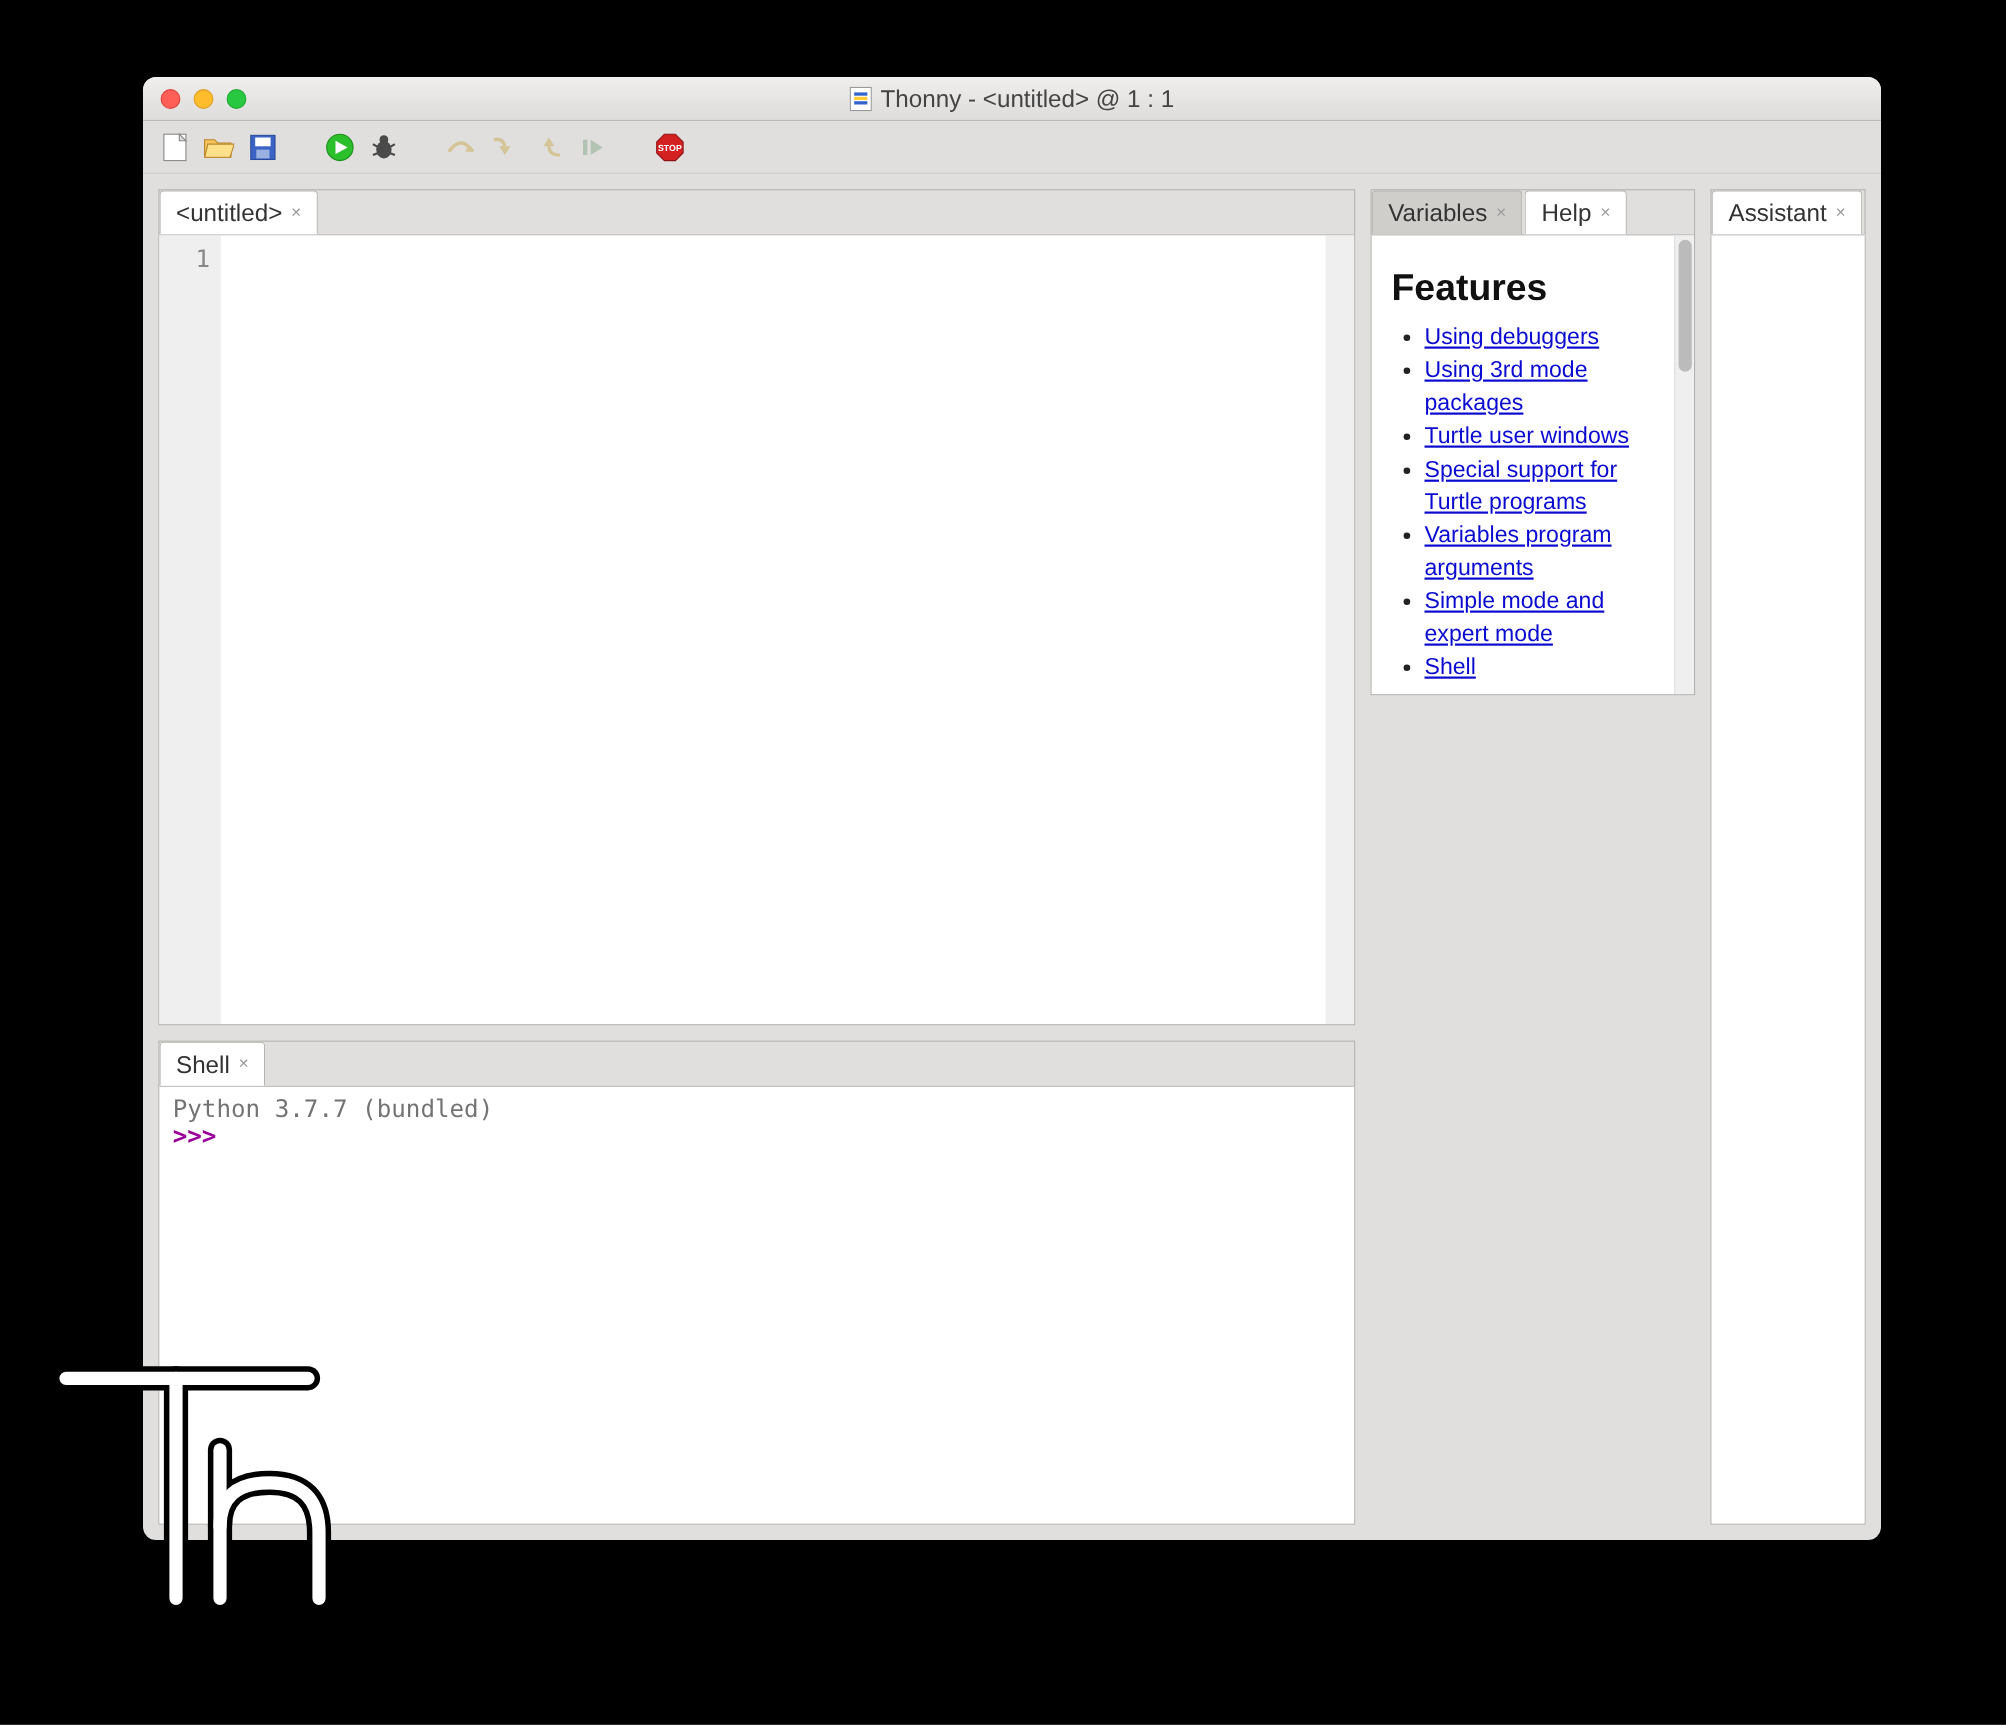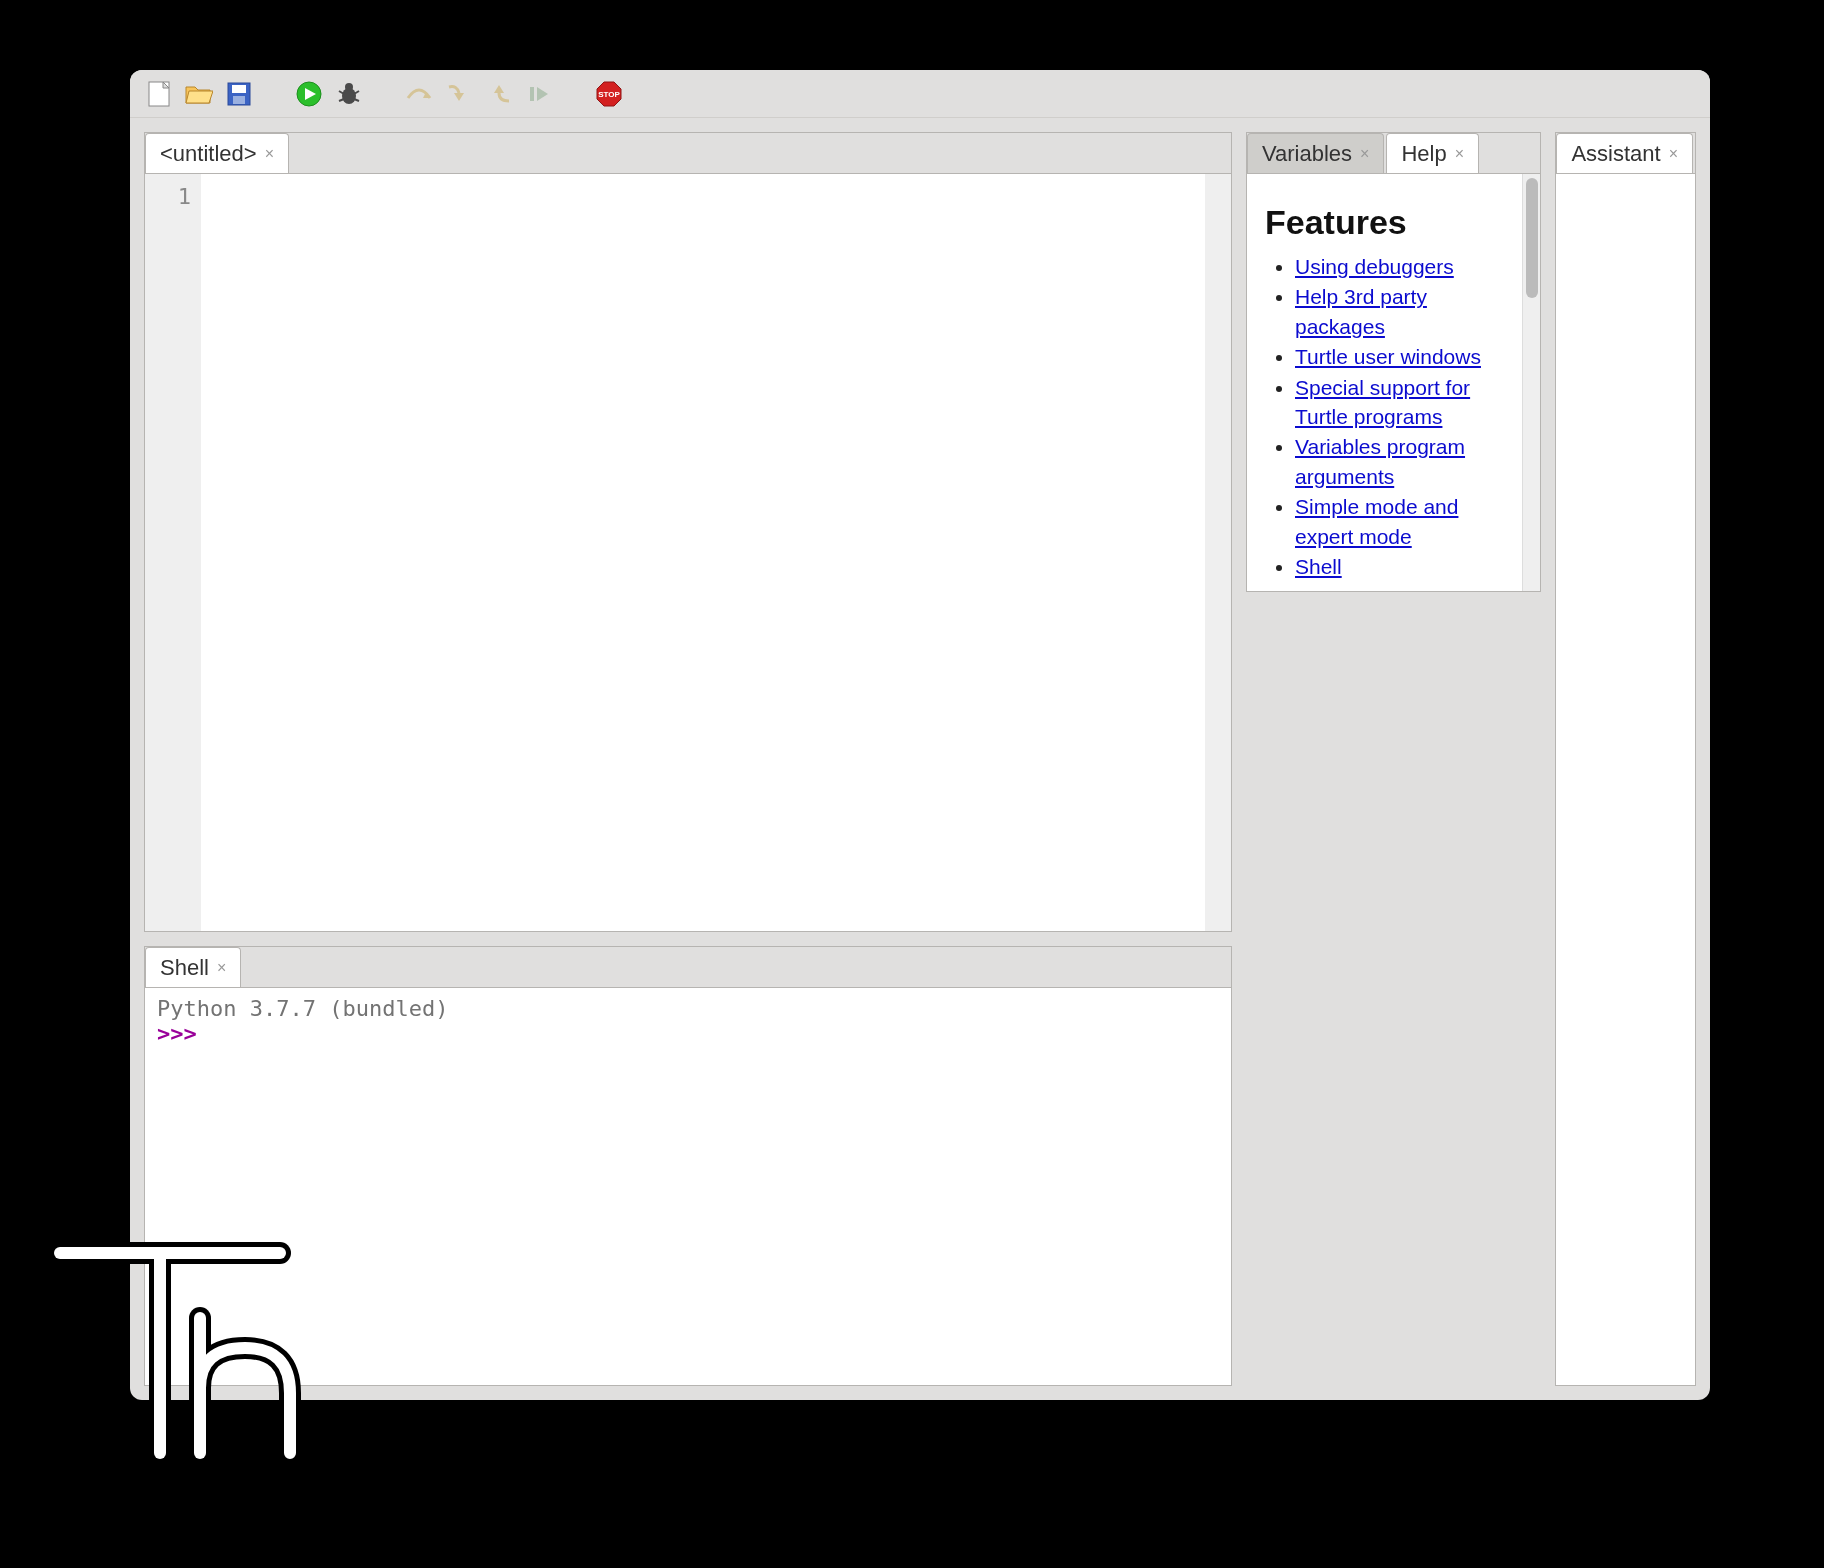--- a/index.html
+++ b/index.html
@@ -250,20 +250,31 @@
     pointer-events: none;
   }
 </style>
 </head>
 <body>
 
 <div class="stage">
 
   <div class="window">
 
+    <div class="titlebar">
+      <div class="traffic-lights">
+        <div class="tl red"></div>
+        <div class="tl yellow"></div>
+        <div class="tl green"></div>
+      </div>
+      <div class="title">
+        <span class="title-file-icon"></span>
+        <span>Thonny  -  &lt;untitled&gt;  @  1 : 1</span>
+      </div>
+    </div>
 
     <div class="toolbar">
       <div class="toolbtn">
         <svg width="22" height="26" viewBox="0 0 22 26">
           <rect x="1" y="1" width="20" height="24" fill="#fff" stroke="#888"></rect>
           <polygon points="15,1 21,7 15,7" fill="#ddd" stroke="#888"></polygon>
         </svg>
       </div>
       <div class="toolbtn">
         <svg width="28" height="22" viewBox="0 0 28 22">
@@ -375,21 +386,21 @@
             <div class="tab active">
               <span>Help</span>
               <span class="close-x">×</span>
             </div>
           </div>
           <div class="panel-body help-body-wrap">
             <div class="help-body">
               <h2>Features</h2>
               <ul>
                 <li><a href="#">Using debuggers</a></li>
-                <li><a href="#">Help 3rd party packages</a></li>
+                <li><a href="#">Using 3rd mode packages</a></li>
                 <li><a href="#">Turtle user windows</a></li>
                 <li><a href="#">Special support for Turtle programs</a></li>
                 <li><a href="#">Variables program arguments</a></li>
                 <li><a href="#">Simple mode and expert mode</a></li>
                 <li><a href="#">Shell</a></li>
               </ul>
             </div>
             <div class="scroll-track">
               <div class="scroll-thumb"></div>
             </div>

